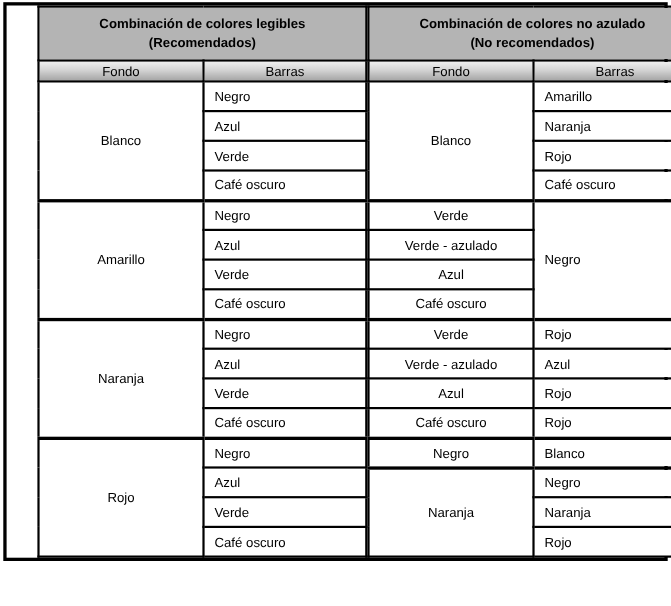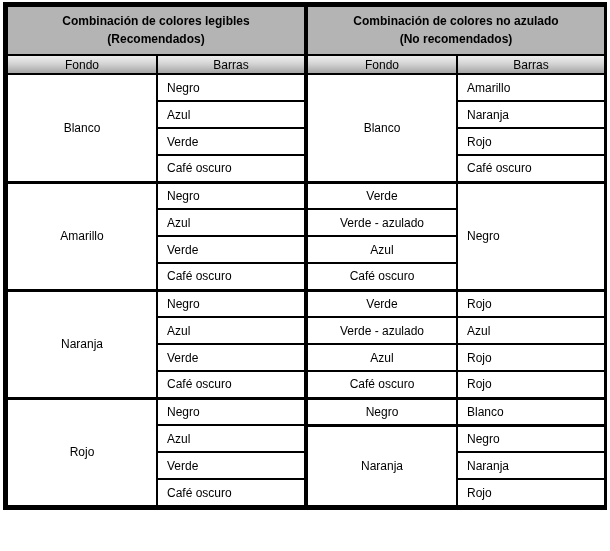--- a/index.html
+++ b/index.html
@@ -9,20 +9,21 @@
     background: #ffffff;
     font-family: "Liberation Sans", sans-serif;
   }
   .frame {
     display: flex;
     align-items: flex-end;
     margin: 2px 3px;
     width: 604px;
     border: 3px solid #000;
     background: #fff;
+    padding-left: 28px;
   }
   .mid-divider { width: 2px; background: #000; }
   table {
     border-collapse: collapse;
     table-layout: fixed;
     width: 298px;
   }
   col.c-fondo  { width: 150px; }
   col.c-barras { width: 148px; }
   th, td {

